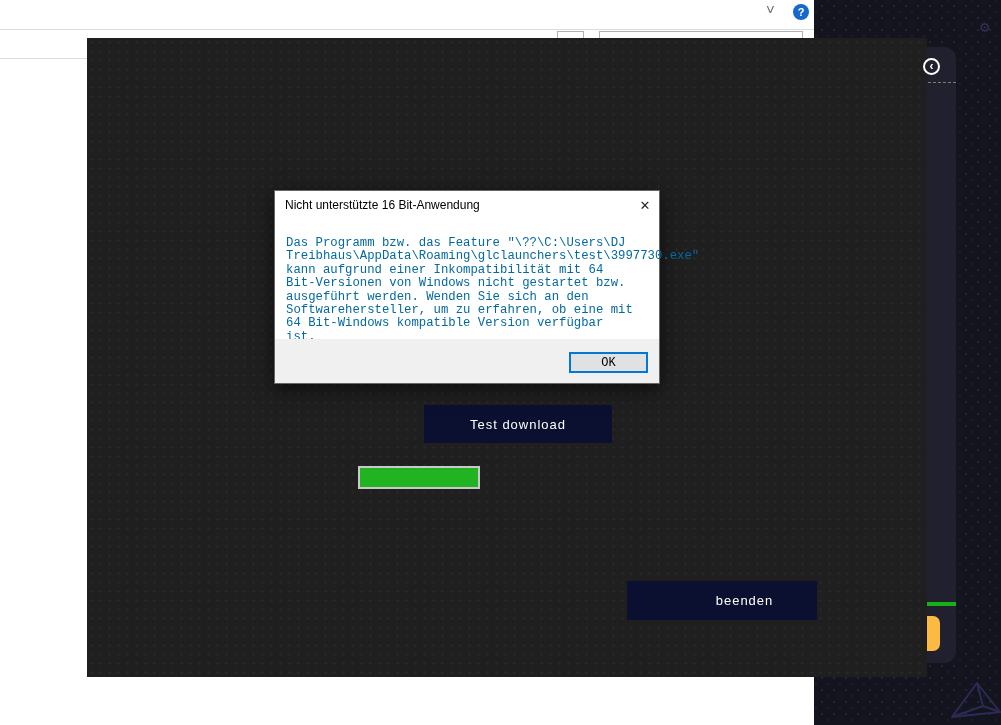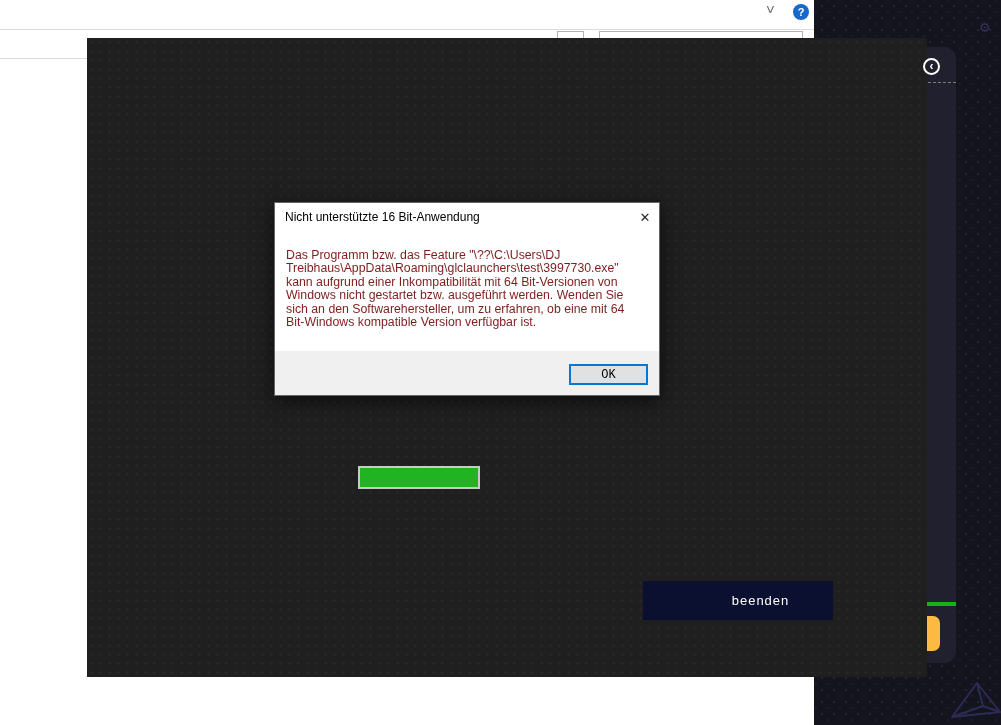--- a/index.html
+++ b/index.html
@@ -55,43 +55,43 @@
     background-color:#1f1f1f;
     background-image:radial-gradient(circle, rgba(255,255,255,0.04) 1px, transparent 1.3px);
     background-size:9px 9px;
   }
   .navy-btn {
     position:absolute; background:#0b1030; color:#fff; border:none;
     font-family:"Liberation Sans", sans-serif; font-size:13px; letter-spacing:1px;
     display:flex; align-items:center; justify-content:center; cursor:pointer;
   }
   .btn-test { left:337px; top:367px; width:188px; height:38px; }
-  .btn-quit { left:556px; top:543px; width:190px; height:39px;padding-left:45px; }
+  .btn-quit { left:540px; top:543px; width:190px; height:39px;padding-left:45px; }
   .progress {
     position:absolute; left:271px; top:428px; width:122px; height:23px;
     border:2px solid #c9c9c9; background:#1f1f1f;
   }
   .progress .fill { width:100%; height:100%; }
 
   
   .dialog {
-    position:absolute; left:187px; top:164px; width:386px; height:194px;
+    position:absolute; left:187px; top:152px; width:386px; height:194px;
     background:#ffffff; border:1px solid #666;
     box-shadow:0 5px 18px rgba(0,0,0,0.6);
     color:#000;
   }
   .dlg-title { position:absolute; left:10px; top:7px; font-size:12px; color:#000; white-space:nowrap; }
   .dlg-close {
     position:absolute; right:5px; top:5px; width:18px; height:18px;
     display:flex; align-items:center; justify-content:center;
     font-size:13px; color:#2b2b2b; cursor:pointer;
   }
   .dlg-body {
     position:absolute; left:11px; top:46px; width:352px;
-    font-size:12.3px; line-height:13.4px; color:#7f1d1d;
+    font-size:12.3px; line-height:13.4px; color:#0369a1;font-family:Liberation Mono, monospace;
   }
   .dlg-footer { position:absolute; left:0; bottom:0; width:100%; height:44px; background:#f0f0f0; }
   .dlg-ok {
     position:absolute; left:294px; top:161px; width:79px; height:21px;
     background:#e1e1e1; border:2px solid #0078d7; font-size:12px; color:#000;
     font-family:Liberation Mono, monospace;
     display:flex; align-items:center; justify-content:center; cursor:pointer;
   }
 </style>
 </head>
@@ -116,20 +116,21 @@
     <div class="hline" style="top:29px"></div>
     <div class="hline" style="top:58px"></div>
     <div class="chevron-down">˅</div>
     <div class="help-badge">?</div>
     <div class="addr-box small"></div>
     <div class="addr-box large"></div>
   </div>
 
   <div class="charcoal">
 
+    <button class="navy-btn btn-test">Test download</button>
 
     <div class="progress">
       <div class="fill" style="background: rgb(34, 179, 34);"></div>
     </div>
 
     <button class="navy-btn btn-quit">beenden</button>
 
     <div class="dialog">
       <div class="dlg-title">Nicht unterstützte 16 Bit-Anwendung</div>
       <div class="dlg-close">✕</div>

